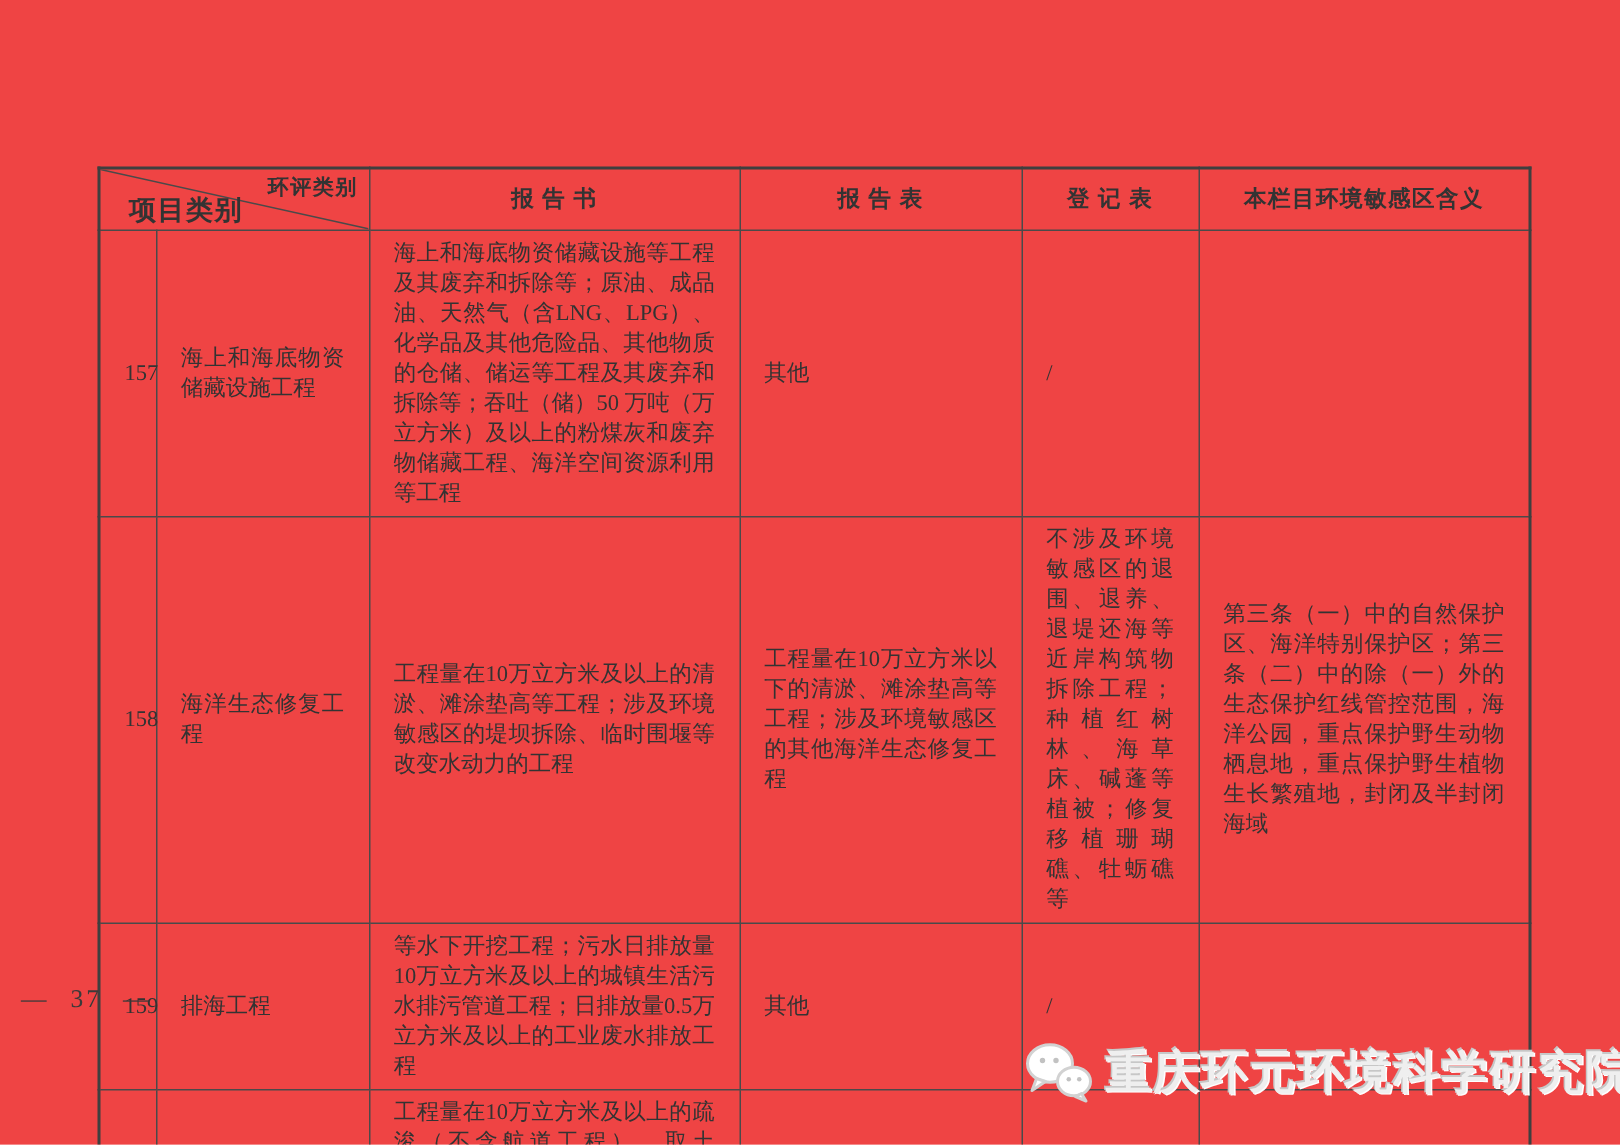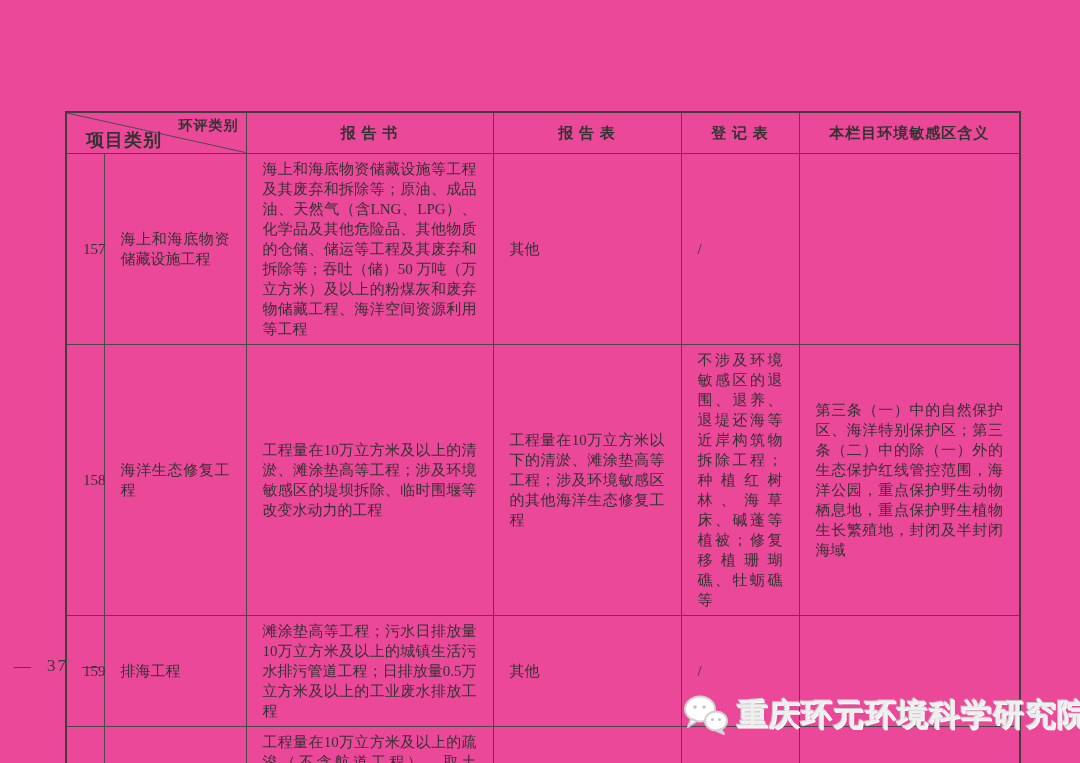--- a/index.html
+++ b/index.html
@@ -1,21 +1,21 @@
 <!DOCTYPE html>
 <html><head>
 <meta charset="utf-8">
 <style>
   html,body{margin:0;padding:0;}
   body{
     width:1080px;height:763px;background:#ffffff;
     font-family:"Liberation Serif","DejaVu Serif",serif;
     color:#333333;position:relative;overflow:hidden;
   }
-  .page{position:absolute;inset:0;background:#ec4899;}
+  .page{position:absolute;inset:0;background:#ef4444;}
 
   table.eia{
     position:absolute;left:65px;top:111px;width:954px;
     border-collapse:collapse;table-layout:fixed;
     border:2px solid #3f3f3f;
   }
   table.eia th, table.eia td{
     border:1px solid #4a4a4a;
     padding:5px 16px;
     vertical-align:middle;
@@ -104,21 +104,21 @@
         <td class="num">158</td>
         <td class="cat">海洋生态修复工程</td>
         <td>工程量在10万立方米及以上的清淤、滩涂垫高等工程；涉及环境敏感区的堤坝拆除、临时围堰等改变水动力的工程</td>
         <td>工程量在10万立方米以下的清淤、滩涂垫高等工程；涉及环境敏感区的其他海洋生态修复工程</td>
         <td class="reg">不涉及环境敏感区的退围、退养、退堤还海等近岸构筑物拆除工程；种植红树林、海草床、碱蓬等植被；修复移植珊瑚礁、牡蛎礁等</td>
         <td class="mean">第三条（一）中的自然保护区、海洋特别保护区；第三条（二）中的除（一）外的生态保护红线管控范围，海洋公园，重点保护野生动物栖息地，重点保护野生植物生长繁殖地，封闭及半封闭海域</td>
       </tr>
       <tr class="r159">
         <td class="num">159</td>
         <td class="cat">排海工程</td>
-        <td>滩涂垫高等工程；污水日排放量10万立方米及以上的城镇生活污水排污管道工程；日排放量0.5万立方米及以上的工业废水排放工程</td>
+        <td>等水下开挖工程；污水日排放量10万立方米及以上的城镇生活污水排污管道工程；日排放量0.5万立方米及以上的工业废水排放工程</td>
         <td>其他</td>
         <td class="reg">/</td>
         <td class="mean"></td>
       </tr>
       <tr class="r160">
         <td class="num">160</td>
         <td class="cat">其他海洋工程</td>
         <td>工程量在10万立方米及以上的疏浚（不含航道工程）、取土（沙）等水下开挖工程；爆破挤淤、炸礁（岩）量在0.2万立方米及以上的水下炸礁（岩）及爆破工程</td>
         <td>其他</td>
         <td class="reg">/</td>

